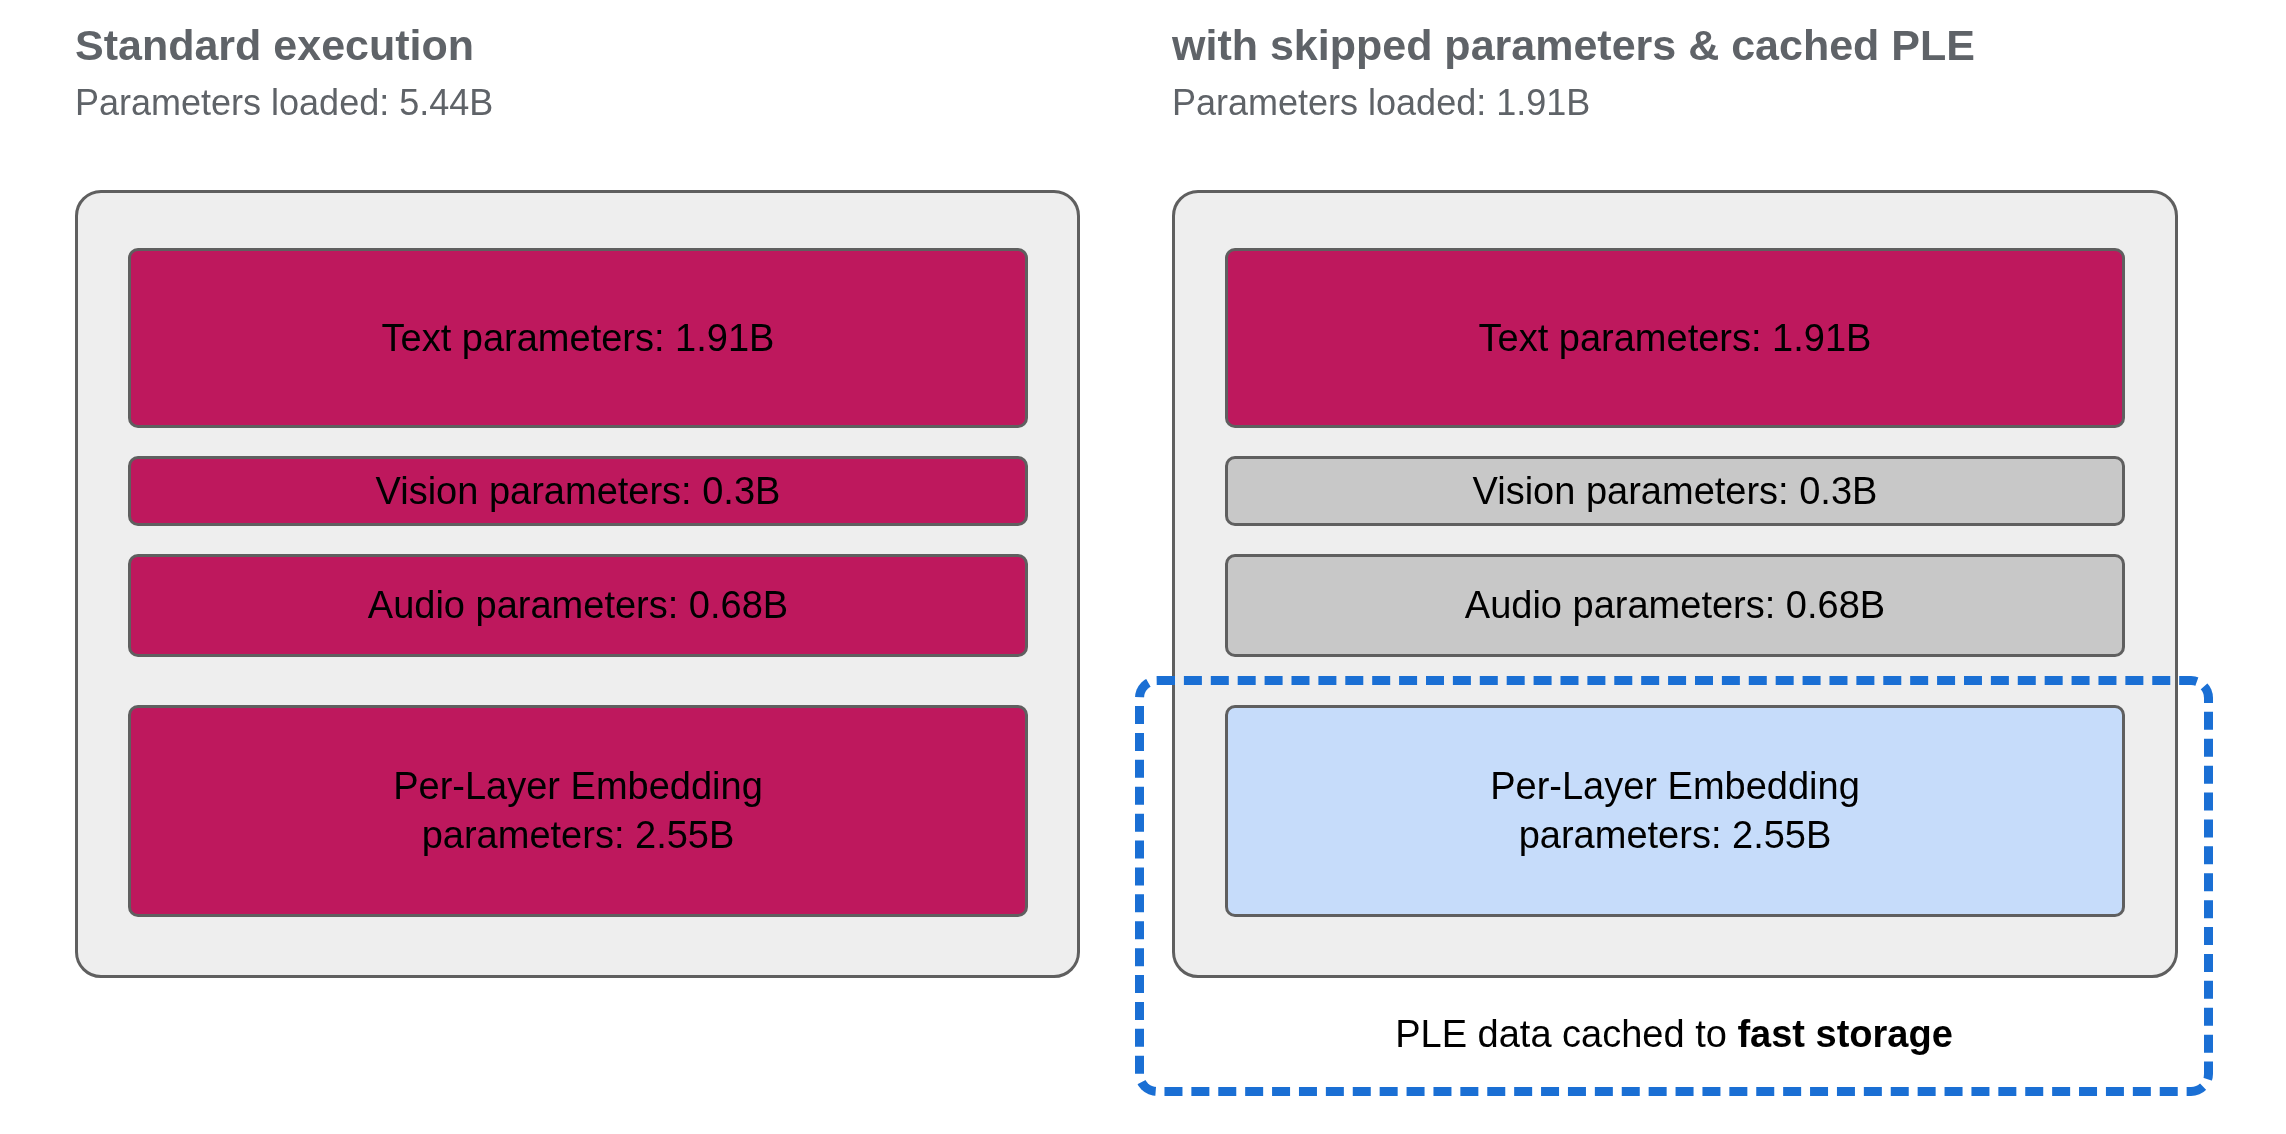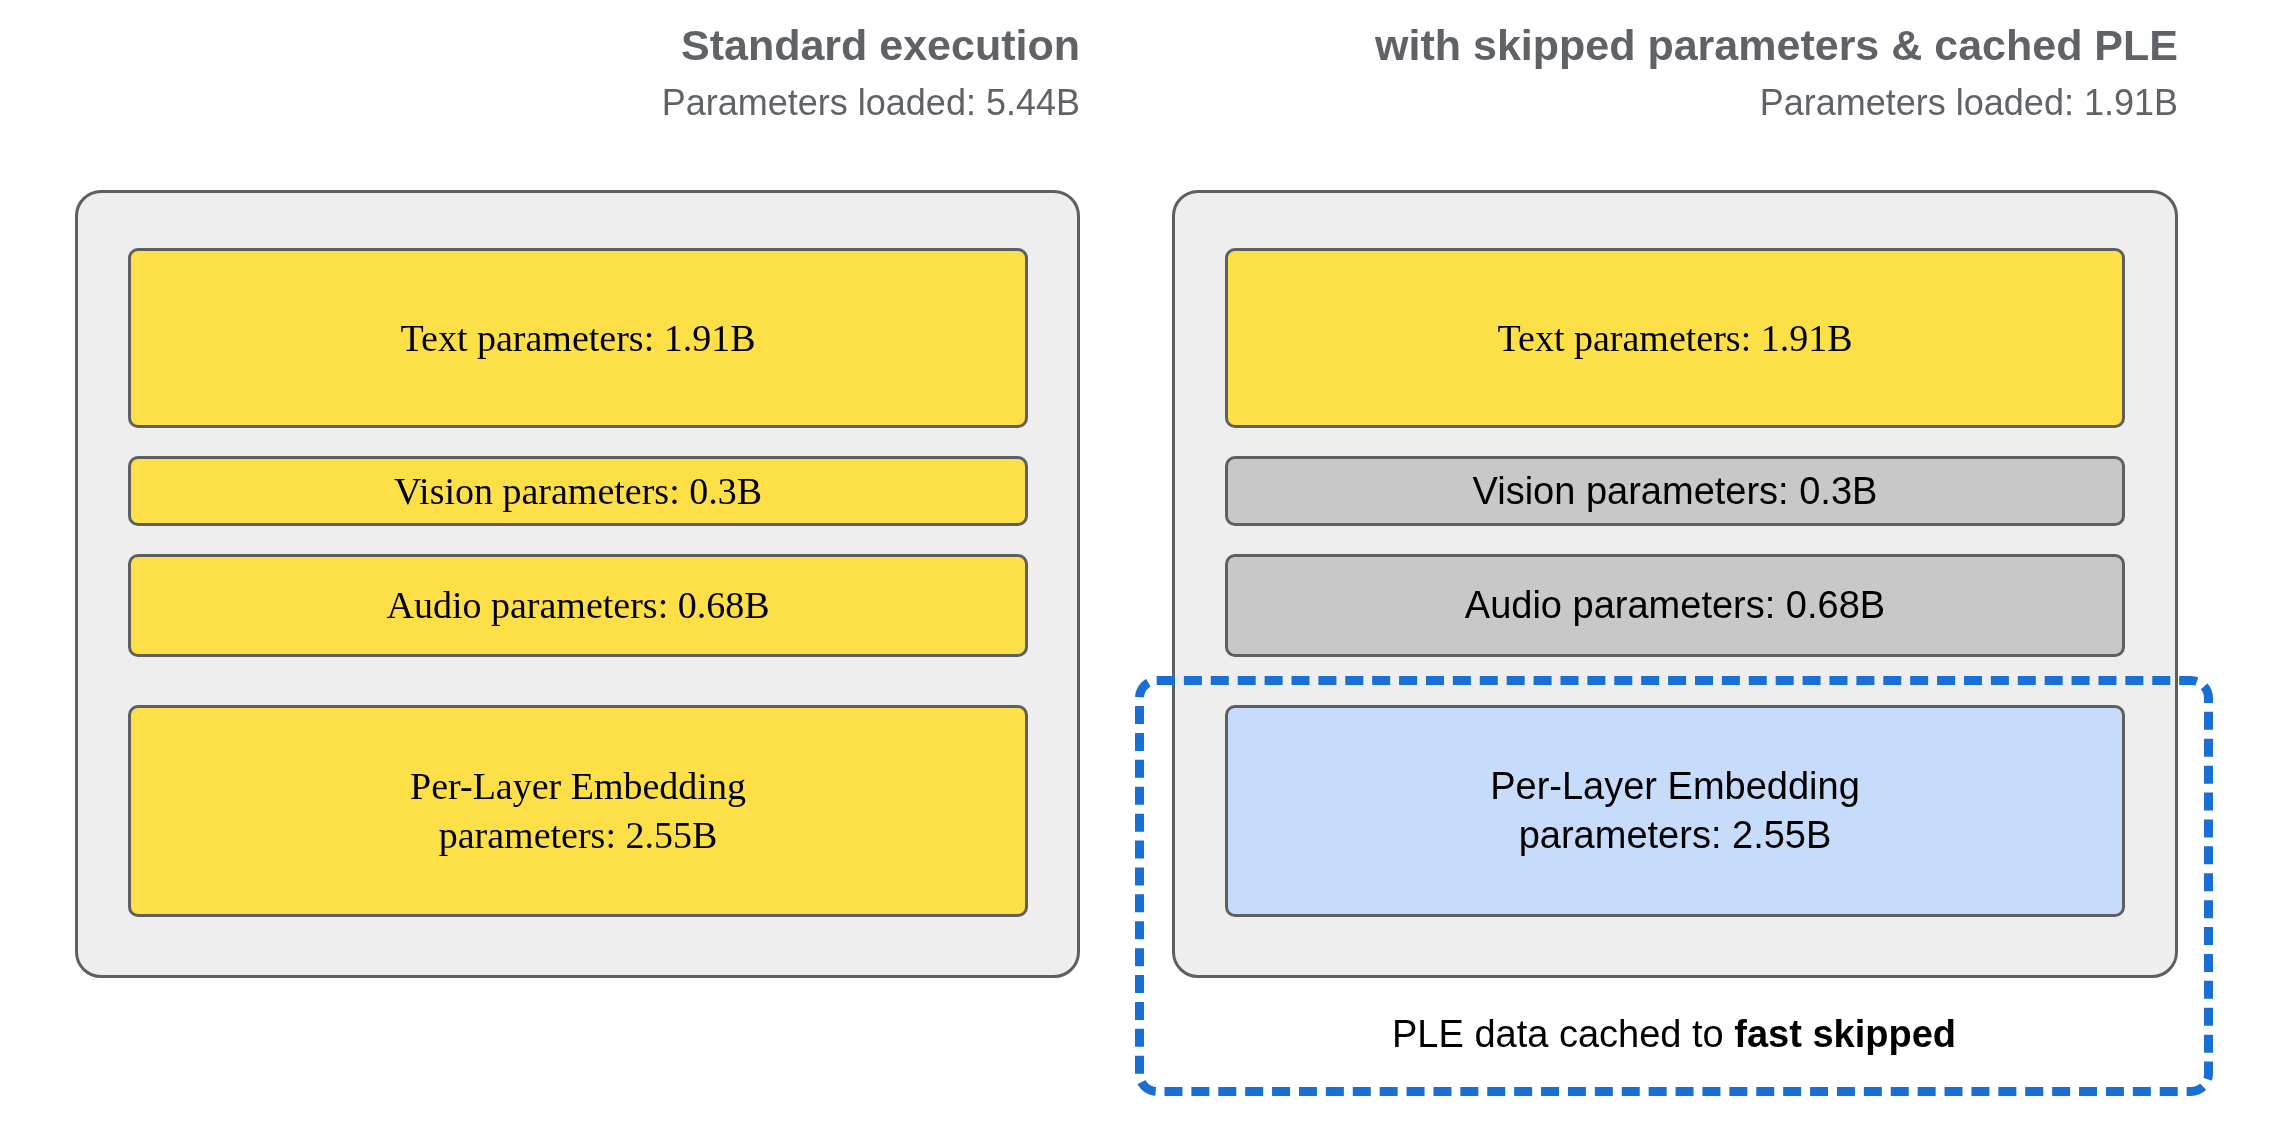--- a/index.html
+++ b/index.html
@@ -20,21 +20,21 @@
     position: absolute;
     left: 0;
     top: 0;
     width: 2286px;
     height: 1134px;
   }
 
   
   .col-header {
     position: absolute;
-    text-align: right;
+    text-align: left;
   }
   .col-title {
     font-size: 43px;
     font-weight: bold;
     color: #5f6368;
     line-height: 1.1;
     white-space: nowrap;
   }
   .col-subtitle {
     font-size: 36px;
@@ -63,21 +63,21 @@
     border-radius: 10px;
     display: flex;
     align-items: center;
     justify-content: center;
     text-align: center;
     font-size: 38px;
     line-height: 1.28;
     color: #000000;
     padding: 0 10px;
   }
-  .pbox.blue  { background: #fde047; font-family: Liberation Serif, serif; }
+  .pbox.blue  { background: #be185d; }
   .pbox.gray  { background: #c8c8c8; }
   .pbox.lblue { background: #c6dcfa; }
 
   
   .dashed-region {
     position: absolute;
     box-sizing: border-box;
     border: 9px dashed #1a6fd4;
     border-radius: 22px;
     background: transparent;
@@ -151,16 +151,16 @@
   <div class="pbox lblue" style="left:1225px; top:705px; width:900px; height:212px;">
     <span>
       <span>Per-Layer Embedding</span><br>
       <span>parameters: 2.55B</span>
     </span>
   </div>
 
   <div class="dashed-region" style="left:1135px; top:676px; width:1078px; height:420px;"></div>
 
   <div class="cache-caption" style="left:1135px; top:1012px; width:1078px;">
-    <span>PLE data cached to </span><b>fast skipped</b>
+    <span>PLE data cached to </span><b>fast storage</b>
   </div>
 
 </div>
 
 </body></html>

